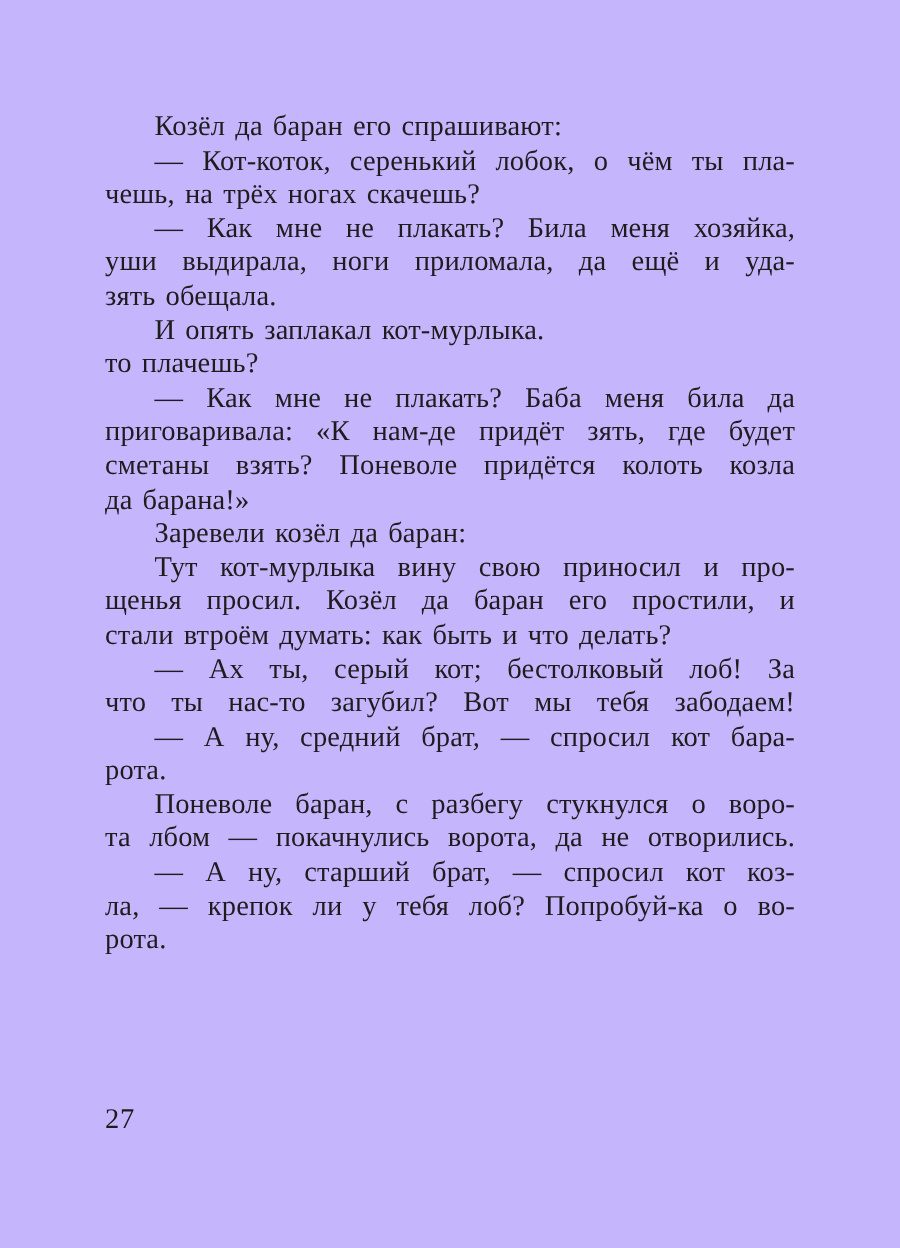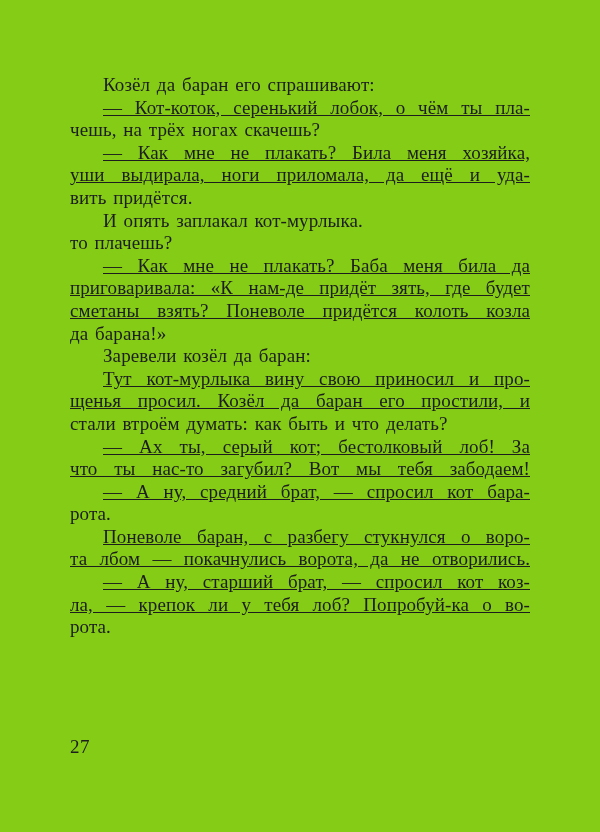--- a/index.html
+++ b/index.html
@@ -7,21 +7,21 @@
     padding: 0;
     width: 600px;
     height: 832px;
     font-family: "Liberation Serif", "DejaVu Serif", serif;
   }
   .page {
     position: relative;
     width: 600px;
     height: 832px;
     overflow: hidden;
-    background: #84cc16;
+    background: #c4b5fd;
     color: #1d1d1d;
   }
   .text-block {
     position: absolute;
     left: 70px;
     top: 74px;
     width: 460px;
     font-size: 19px;
     line-height: 22.6px;
     word-spacing: 0.10em;
@@ -30,21 +30,20 @@
   .para { margin: 0; padding: 0; }
   .line {
     margin: 0;
     padding: 0;
     text-align: left;
   }
   .line.just {
     text-align: justify;
     text-align-last: justify;
     text-justify: inter-word;
-    text-decoration: underline;
   }
   .line.first {
     text-indent: 33px;
   }
   .page-number {
     position: absolute;
     left: 70px;
     top: 736px;
     width: 456px;
     text-align: left;
@@ -60,21 +59,21 @@
       <div class="para">
         <div class="line first">Козёл да баран его спрашивают:</div>
       </div>
       <div class="para">
         <div class="line just first">— Кот-коток, серенький лобок, о чём ты пла-</div>
         <div class="line">чешь, на трёх ногах скачешь?</div>
       </div>
       <div class="para">
         <div class="line just first">— Как мне не плакать? Била меня хозяйка,</div>
         <div class="line just">уши выдирала, ноги приломала, да ещё и уда-</div>
-        <div class="line">вить придётся.</div>
+        <div class="line">зять обещала.</div>
       </div>
       <div class="para">
         <div class="line first">И опять заплакал кот-мурлыка.</div>
       </div>
       <div class="para">
         <div class="line">то плачешь?</div>
       </div>
       <div class="para">
         <div class="line just first">— Как мне не плакать? Баба меня била да</div>
         <div class="line just">приговаривала: «К нам-де придёт зять, где будет</div>

